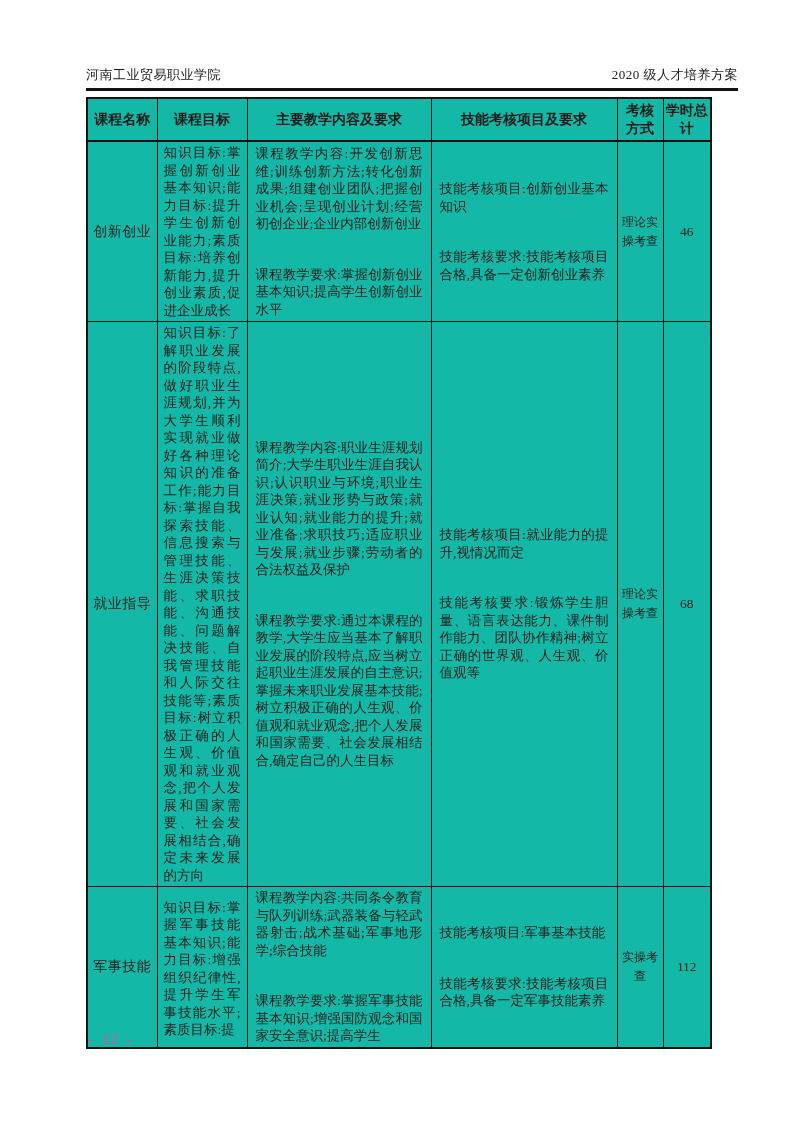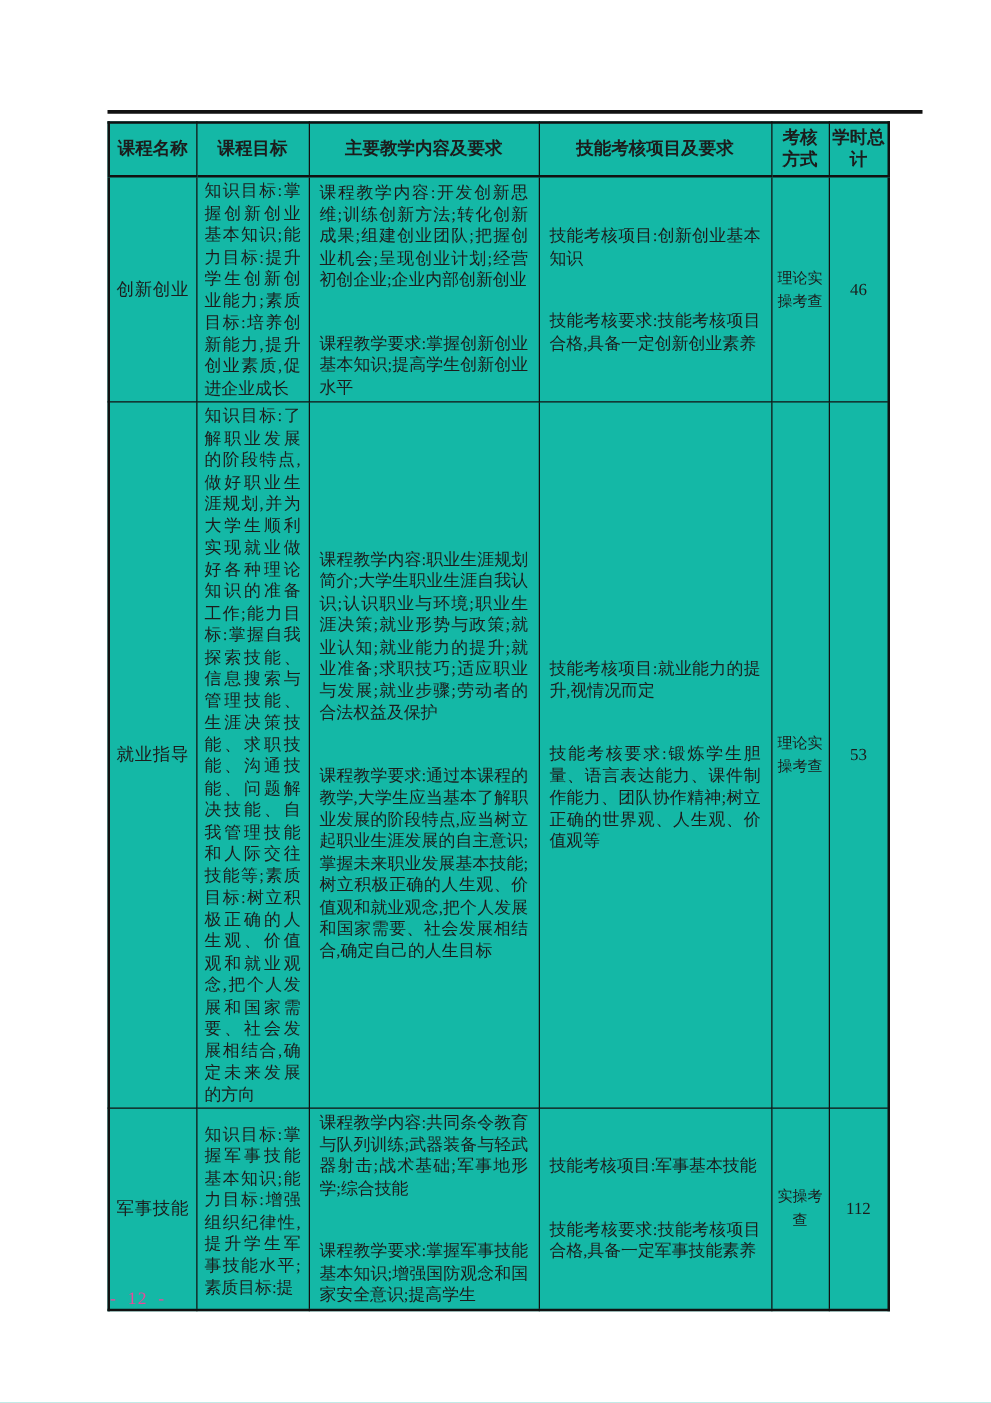--- a/index.html
+++ b/index.html
@@ -68,20 +68,24 @@
     left: 88px; top: 1032px;
     font-size: 14px; word-spacing: 4px; letter-spacing: 1px;
     color: #ec4899;
   }
 </style>
 </head>
 <body>
 
 <div class="sheet">
 
+  <div class="doc-header">
+    <span>河南工业贸易职业学院</span>
+    <span>2020 级人才培养方案</span>
+  </div>
   <div class="header-rule"></div>
 
   <table class="course-table">
     <colgroup>
       <col style="width:70px">
         <col style="width:90px">
         <col style="width:184px">
       <col style="width:186px">
         <col style="width:46px">
         <col style="width:48px">
@@ -145,21 +149,21 @@
         <td class="c-assess">
           <div class="txt">
             <p class="par">技能考核项目:就业能力的提升,视情况而定</p>
             <p class="par">技能考核要求:锻炼学生胆量、语言表达能力、课件制作能力、团队协作精神;树立正确的世界观、人生观、价值观等</p>
           </div>
         </td>
         <td class="c-method">
           <div class="txt method">理论实操考查</div>
         </td>
         <td class="c-hours">
-          <div class="txt hours">53</div>
+          <div class="txt hours">68</div>
         </td>
       </tr>
 
       <tr style="height:141px">
         <td class="c-name">
           <div class="txt cname">军事技能</div>
         </td>
         <td class="c-obj">
           <div class="txt clip-140">
               <p class="par">知识目标:掌握军事技能基本知识;能力目标:增强组织纪律性,提升学生军事技能水平;素质目标:提</p>

